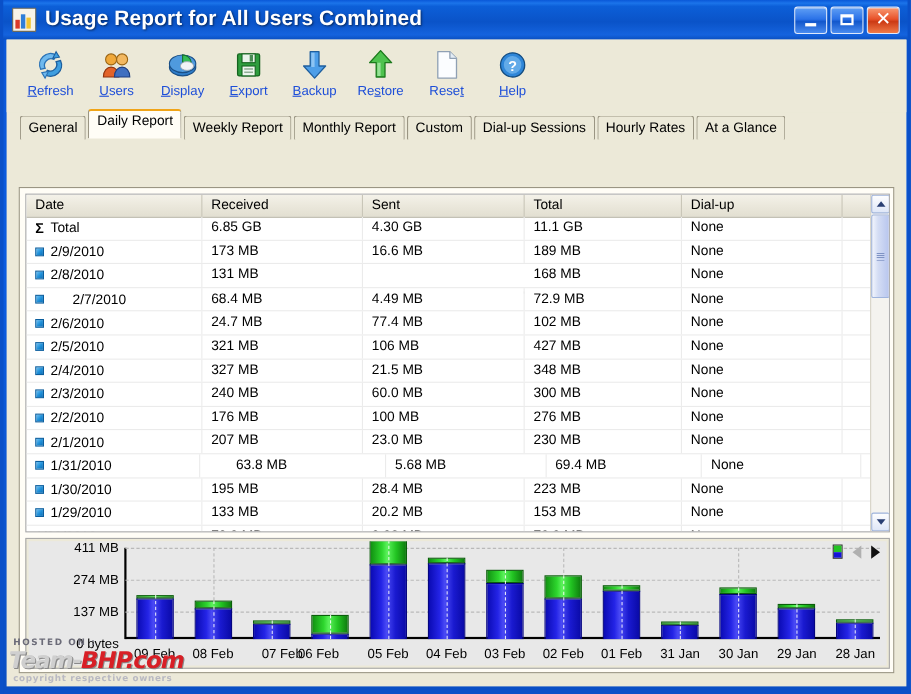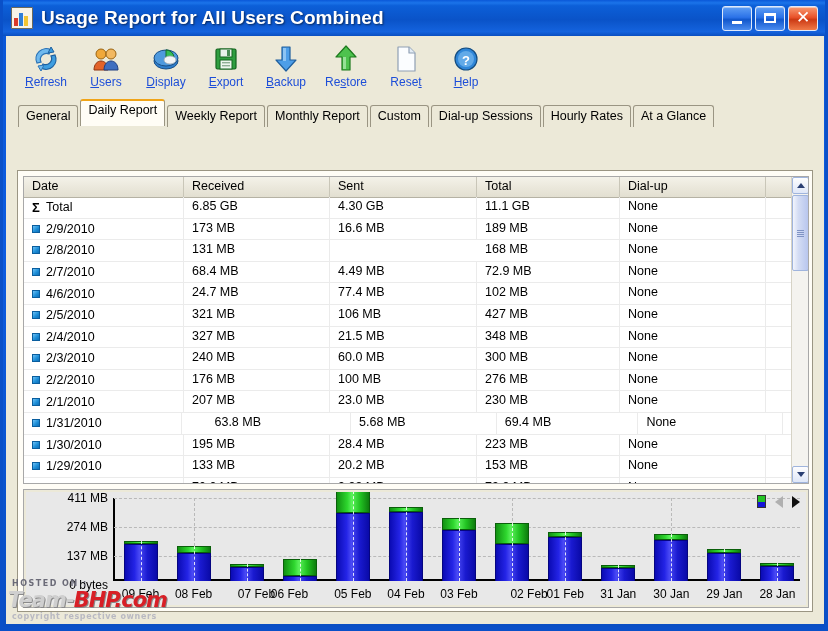--- a/index.html
+++ b/index.html
@@ -366,34 +366,34 @@
                   <span class="bullet"></span>
                   <span>2/8/2010</span>
                 </div>
                 <div class="cc" style="width: 146px;">131 MB</div>
                 <div class="cc" style="width: 147px; margin-top: 25px;">36.6 MB</div>
                 <div class="cc" style="width: 143px;">168 MB</div>
                 <div class="cc" style="width: 146px;">None</div>
                 <div class="cc" style="flex: 1 1 0%; border-right: none;"></div>
               </div>
               <div class="row">
-                <div class="cc date" style="width: 160px;">
+                <div class="cc date" style="width: 160px; gap: 20px;">
                   <span class="bullet"></span>
                   <span>2/7/2010</span>
                 </div>
                 <div class="cc" style="width: 146px;">68.4 MB</div>
                 <div class="cc" style="width: 147px;">4.49 MB</div>
                 <div class="cc" style="width: 143px;">72.9 MB</div>
                 <div class="cc" style="width: 146px;">None</div>
                 <div class="cc" style="flex: 1 1 0%; border-right: none;"></div>
               </div>
               <div class="row">
                 <div class="cc date" style="width: 160px;">
                   <span class="bullet"></span>
-                  <span>4/6/2010</span>
+                  <span>2/6/2010</span>
                 </div>
                 <div class="cc" style="width: 146px;">24.7 MB</div>
                 <div class="cc" style="width: 147px;">77.4 MB</div>
                 <div class="cc" style="width: 143px;">102 MB</div>
                 <div class="cc" style="width: 146px;">None</div>
                 <div class="cc" style="flex: 1 1 0%; border-right: none;"></div>
               </div>
               <div class="row">
                 <div class="cc date" style="width: 160px;">
                   <span class="bullet"></span>
@@ -605,21 +605,21 @@
               </div>
             </div>
           <div id="xlabels-host">
               <div class="xlab" style="left: 88px; width: 53.0769px;">09 Feb</div>
               <div class="xlab" style="left: 141.077px; width: 53.0769px;">08 Feb</div>
               <div class="xlab" style="left: 204px; width: 53.0769px; margin-top: 40px;">07 Feb</div>
               <div class="xlab" style="left: 237px; width: 53.0769px;">06 Feb</div>
               <div class="xlab" style="left: 300.308px; width: 53.0769px; margin-top: 36px;">05 Feb</div>
               <div class="xlab" style="left: 353.385px; width: 53.0769px;">04 Feb</div>
               <div class="xlab" style="left: 406.462px; width: 53.0769px;">03 Feb</div>
-              <div class="xlab" style="left: 459.538px; width: 53.0769px; margin-left: 17px;">02 Feb</div>
+              <div class="xlab" style="left: 459.538px; width: 53.0769px;">02 Feb</div>
               <div class="xlab" style="left: 512.615px; width: 53.0769px;">01 Feb</div>
               <div class="xlab" style="left: 565.692px; width: 53.0769px;">31 Jan</div>
               <div class="xlab" style="left: 618.769px; width: 53.0769px;">30 Jan</div>
               <div class="xlab" style="left: 671.846px; width: 53.0769px;">29 Jan</div>
               <div class="xlab" style="left: 724.923px; width: 53.0769px;">28 Jan</div>
             </div>
         </div>
       </div>
 
     </div>

